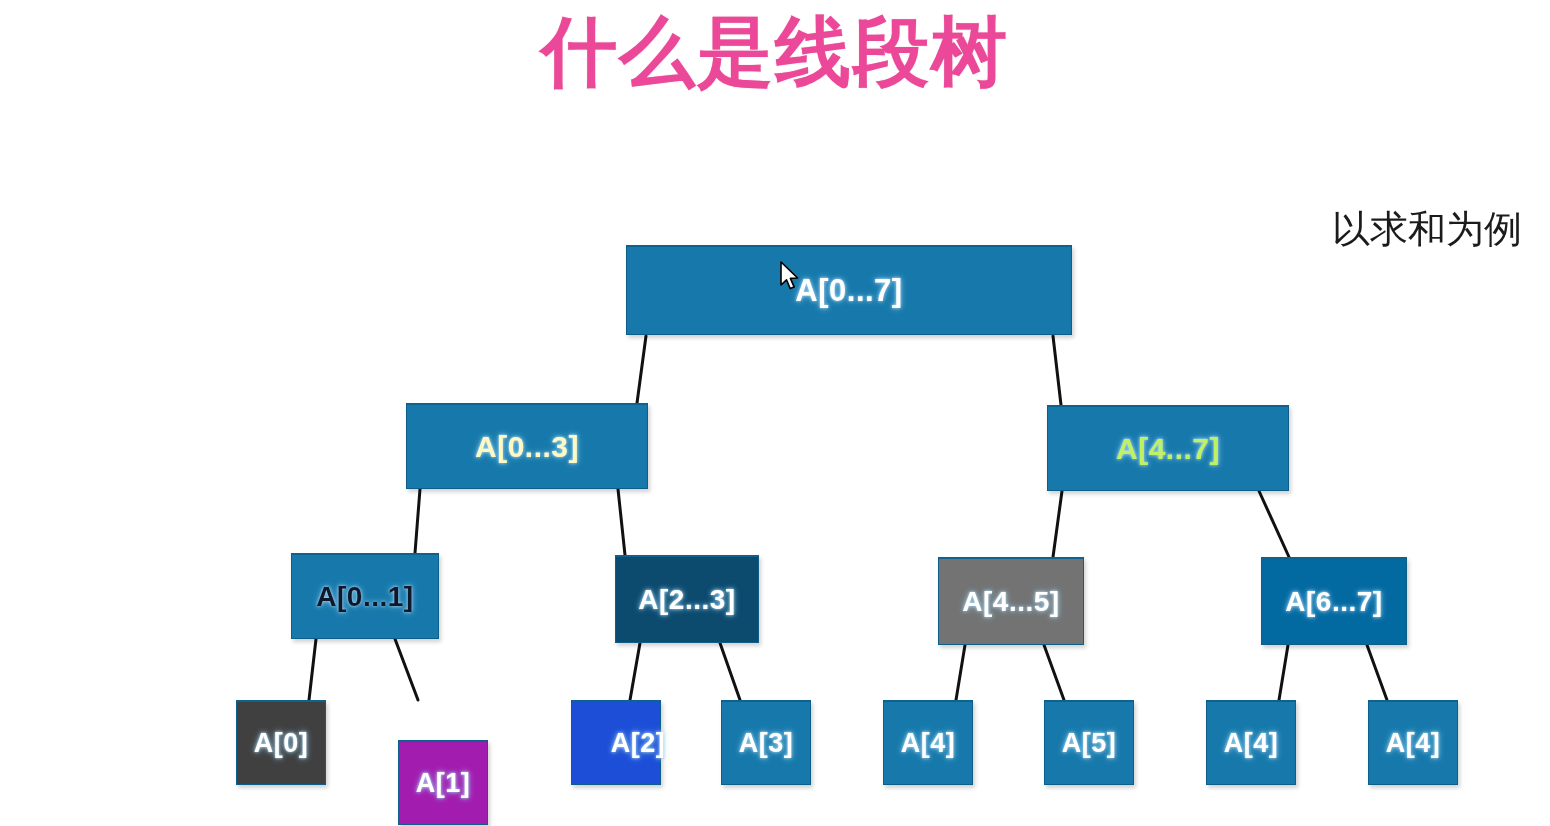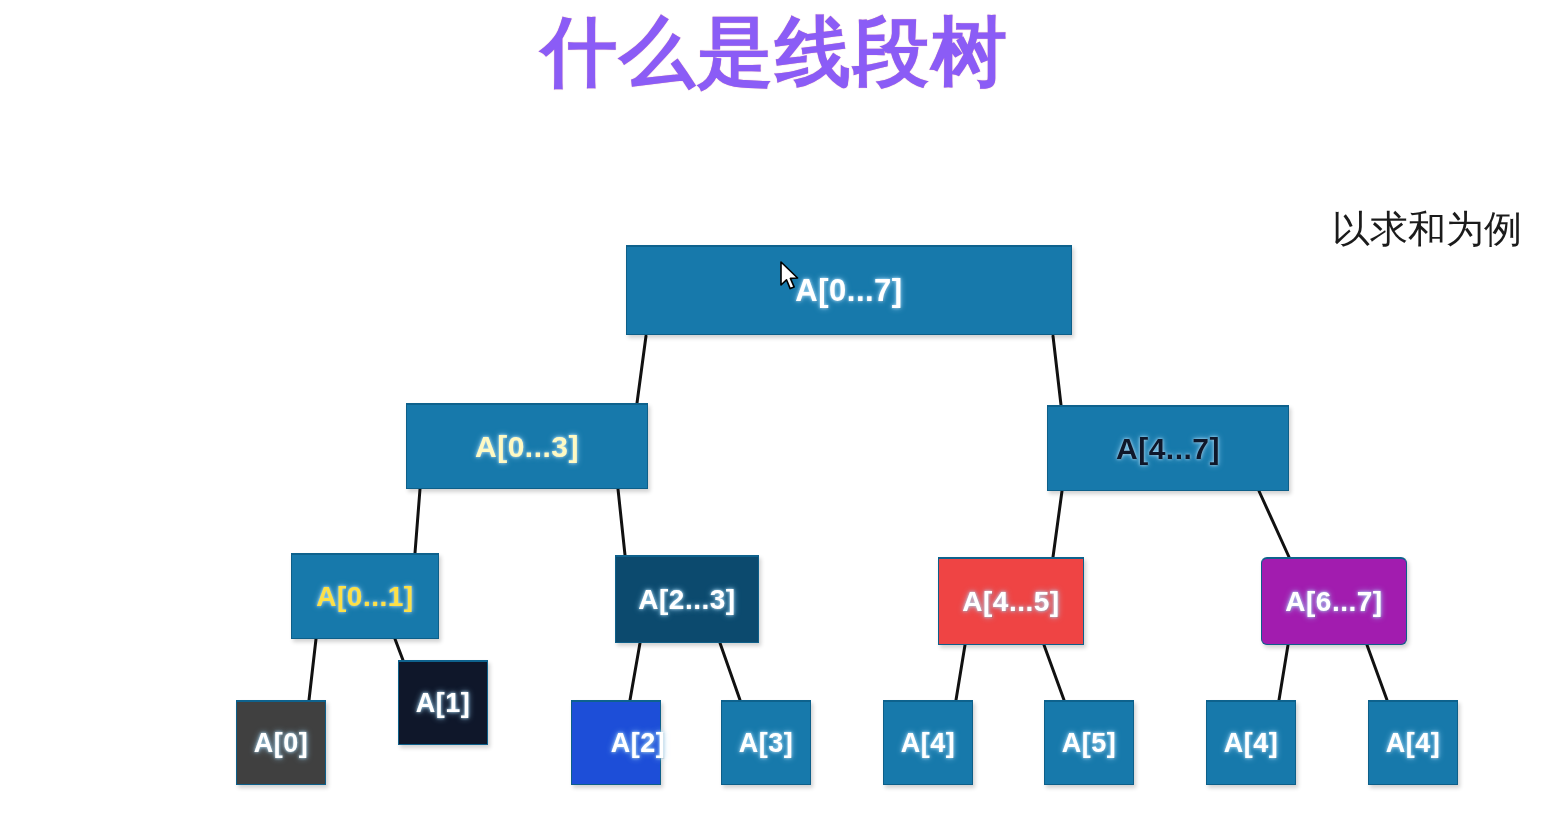--- a/index.html
+++ b/index.html
@@ -27,21 +27,21 @@
   
   #slide-title {
     position: absolute;
     left: 0;
     top: 2px;
     width: 1550px;
     text-align: center;
     font-size: 76px;
     line-height: 100px;
     font-weight: 700;
-    color: #8b5cf6;
+    color: #ec4899;
     letter-spacing: 2px;
     white-space: nowrap;
     text-shadow: 0 0 1px rgba(196,20,60,0.45);
   }
 
   
   .caption {
     position: absolute;
     font-size: 38px;
     line-height: 44px;
@@ -136,38 +136,38 @@
         <line x1="1327" y1="645" x2="1347" y2="700" stroke="#111111" stroke-width="3" stroke-linecap="round"></line>
       </svg>
     <div id="node-layer">
         <div class="node lvl0" style="left: 586px; top: 245px; width: 446px; height: 90px; background: rgb(23, 121, 171);">
           <span class="node-label" style="color: rgb(255, 255, 255);">A[0...7]</span>
         </div>
         <div class="node lvl1" style="left: 366px; top: 403px; width: 242px; height: 86px; background: rgb(23, 121, 171);">
           <span class="node-label" style="color: #fef9c3;">A[0...3]</span>
         </div>
         <div class="node lvl1" style="left: 1007px; top: 405px; width: 242px; height: 86px; background: rgb(23, 121, 171);">
-          <span class="node-label" style="color: #0f172a;">A[4...7]</span>
+          <span class="node-label" style="color: #bef264;">A[4...7]</span>
         </div>
         <div class="node lvl2" style="left: 251px; top: 553px; width: 148px; height: 86px; background: rgb(23, 121, 171);">
-          <span class="node-label" style="color: #fde047;">A[0...1]</span>
+          <span class="node-label" style="color: #0f172a;">A[0...1]</span>
         </div>
         <div class="node lvl2" style="left: 575px; top: 555px; width: 144px; height: 88px; background: #0c4a6e;">
           <span class="node-label" style="color: rgb(255, 255, 255);">A[2...3]</span>
         </div>
-        <div class="node lvl2" style="left: 898px; top: 557px; width: 146px; height: 88px; background: #ef4444;">
+        <div class="node lvl2" style="left: 898px; top: 557px; width: 146px; height: 88px; background: #737373;">
           <span class="node-label" style="color: rgb(255, 255, 255);">A[4...5]</span>
         </div>
-        <div class="node lvl2" style="left: 1221px; top: 557px; width: 146px; height: 88px; background: #a21caf; border-radius: 6px;">
+        <div class="node lvl2" style="left: 1221px; top: 557px; width: 146px; height: 88px; background: #0369a1;">
           <span class="node-label" style="color: rgb(255, 255, 255);">A[6...7]</span>
         </div>
         <div class="node lvl3" style="left: 196px; top: 700px; width: 90px; height: 85px; background: #404040;">
           <span class="node-label" style="color: rgb(255, 255, 255);">A[0]</span>
         </div>
-        <div class="node lvl3" style="left: 358px; top: 660px; width: 90px; height: 85px; background: #0f172a;">
+        <div class="node lvl3" style="left: 358px; top: 740px; width: 90px; height: 85px; background: #a21caf;">
           <span class="node-label" style="color: rgb(255, 255, 255);">A[1]</span>
         </div>
         <div class="node lvl3" style="left: 531px; top: 700px; width: 90px; height: 85px; background: #1d4ed8; padding-left: 44px;">
           <span class="node-label" style="color: rgb(255, 255, 255);">A[2]</span>
         </div>
         <div class="node lvl3" style="left: 681px; top: 700px; width: 90px; height: 85px; background: rgb(23, 121, 171);">
           <span class="node-label" style="color: rgb(255, 255, 255);">A[3]</span>
         </div>
         <div class="node lvl3" style="left: 843px; top: 700px; width: 90px; height: 85px; background: rgb(23, 121, 171);">
           <span class="node-label" style="color: rgb(255, 255, 255);">A[4]</span>

